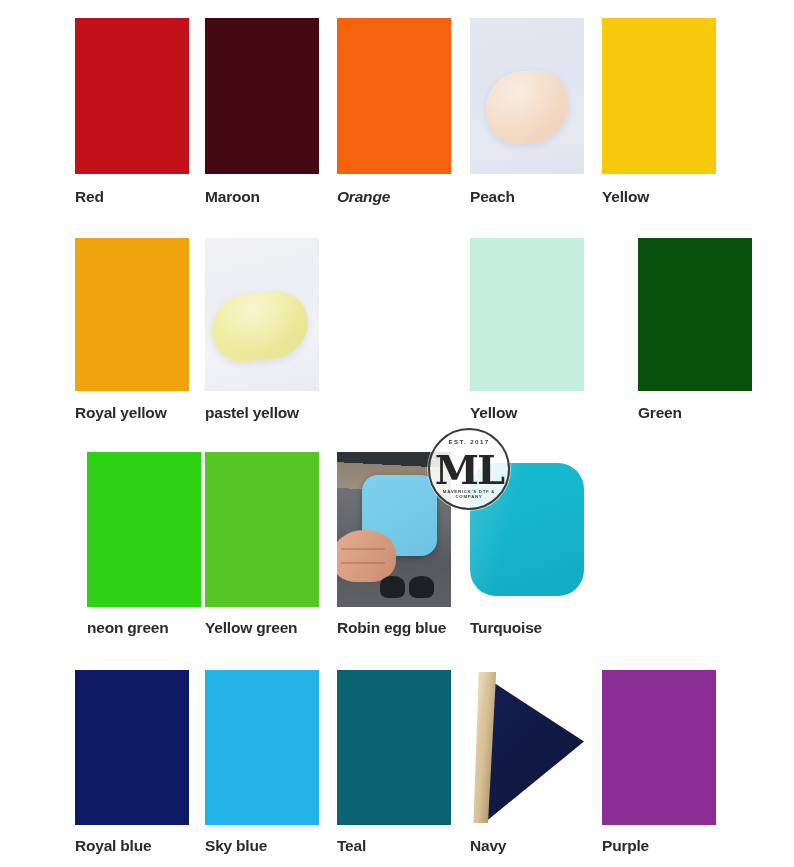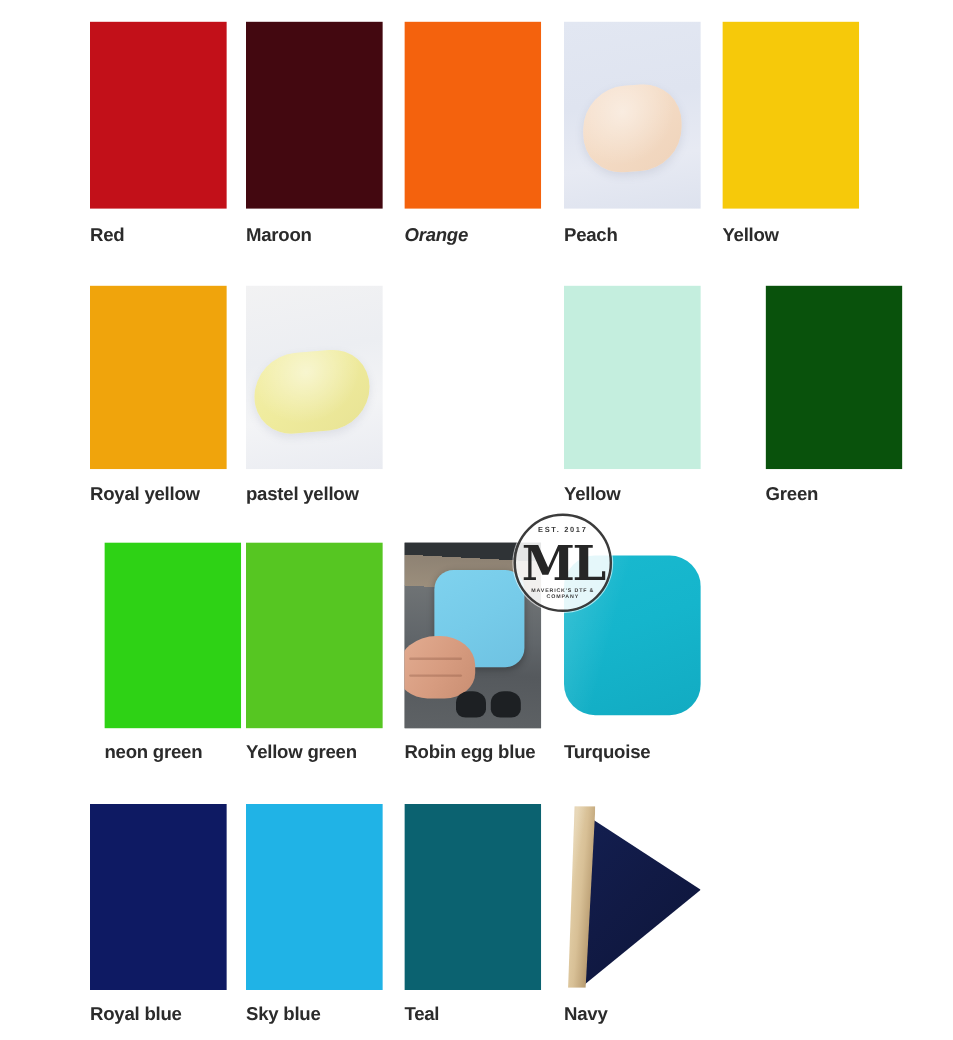--- a/index.html
+++ b/index.html
@@ -337,20 +337,26 @@
       </div>
       <div class="cell" style="left: 470px; top: 670px; width: 114px; height: 190px;">
         <div class="swatch" style="width: 114px; height: 155px;">
           <div class="photo bg-navy">
             <div class="navy-tri"></div>
             <div class="navy-roll"></div>
           </div>
         </div>
         <div class="label" style="top: 168px;">Navy</div>
       </div>
+      <div class="cell" style="left: 602px; top: 670px; width: 114px; height: 190px;">
+        <div class="swatch" style="width: 114px; height: 155px;">
+          <div class="flat" style="background: rgb(138, 45, 149);"></div>
+        </div>
+        <div class="label" style="top: 168px;">Purple</div>
+      </div>
     </div>
 
   <div id="watermark" style="left: 428px; top: 428px;">
     <div class="wm-arc wm-top">EST. 2017</div>
     <div id="wm-mono">ML</div>
     <div class="wm-arc wm-bot">MAVERICK'S DTF &amp; COMPANY</div>
   </div>
 </div>
 
 </body></html>

